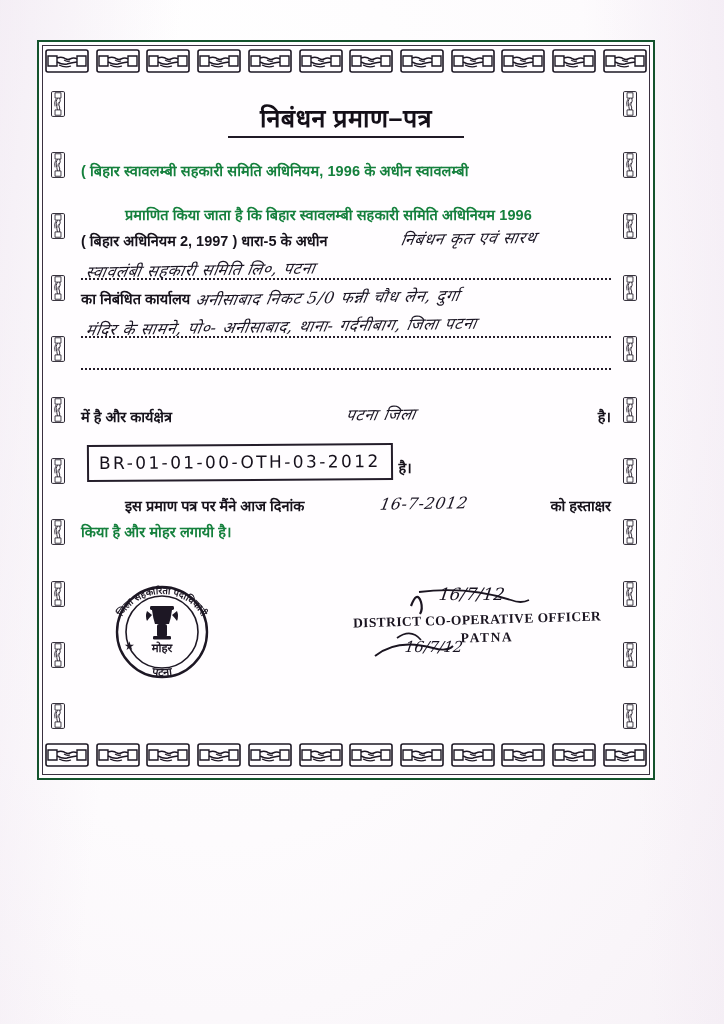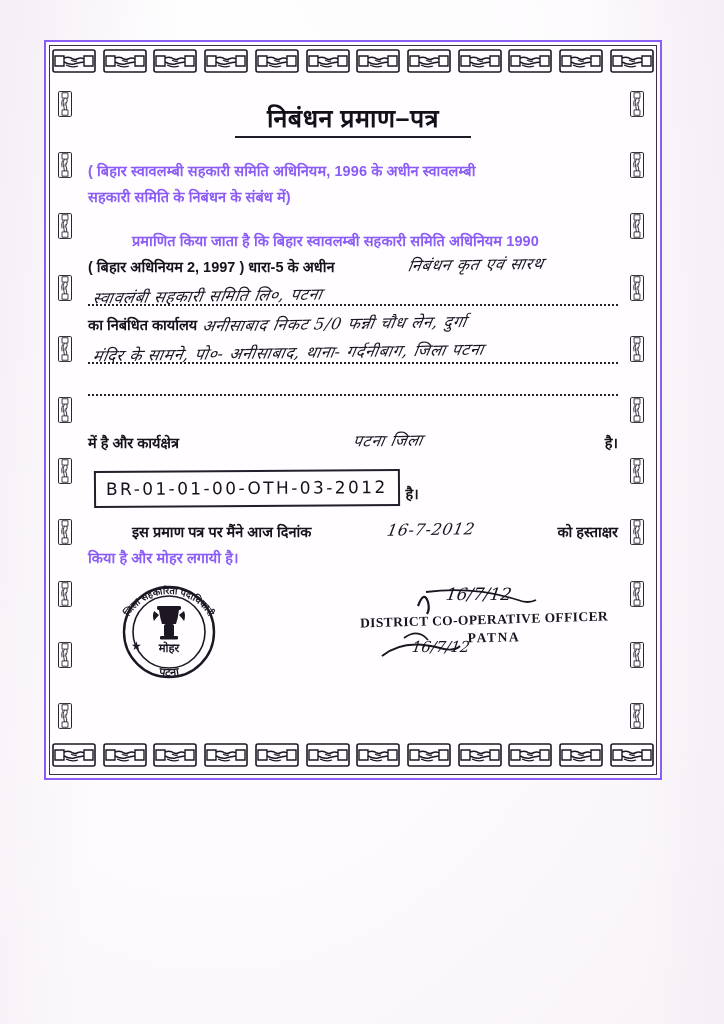--- a/index.html
+++ b/index.html
@@ -19,23 +19,23 @@
   #scan:before{
     content:"";position:absolute;inset:0;
     background:
       linear-gradient(96deg, rgba(236,226,238,.55) 0%, rgba(255,255,255,0) 22%),
       linear-gradient(266deg, rgba(238,228,240,.5) 0%, rgba(255,255,255,0) 18%);
     pointer-events:none;
   }
   
   #frame{
     position:absolute;
-    left:44px;top:40px;width:618px;height:740px;
+    left:37px;top:40px;width:618px;height:740px;
     box-sizing:border-box;
-    border:2px solid #8b5cf6;
+    border:2px solid #14532d;
     background:#fffdff;
   }
   #frame-inner{
     position:absolute;inset:3px;
     border:1px solid #3a3040;
     box-sizing:border-box;
   }
   
   .hs-strip{position:absolute;display:flex;overflow:hidden;}
   .hs-top,.hs-bottom{left:6px;right:6px;height:30px;justify-content:space-between;}
@@ -69,21 +69,21 @@
     color:#140f18;
   }
   .ttl-rule{
     width:236px;height:2px;background:#201a26;
     margin:0 auto 20px auto;
   }
   .para{
     font-size:14.5px;
     line-height:26px;
     font-weight:bold;
-    color:#8b5cf6;
+    color:#15803d;
     text-align:justify;
     letter-spacing:.1px;
   }
   .indent{padding-left:44px;}
   .row{
     display:flex;align-items:flex-end;
     font-size:14.5px;font-weight:bold;line-height:26px;
     white-space:nowrap;
   }
   .fill{flex:1 1 auto;position:relative;min-width:10px;}
@@ -707,24 +707,23 @@
       </div>
     </div>
 
   <div id="content">
 
     <div class="ttl">निबंधन प्रमाण–पत्र</div>
     <div class="ttl-rule"></div>
 
     <div class="para" style="margin-bottom:18px;">
       <div>( बिहार स्वावलम्बी सहकारी समिति अधिनियम, 1996 के अधीन स्वावलम्बी</div>
-      <div>सहकारी समिति के निबंधन के संबंध में)</div>
-    </div>
-
-    <div class="para indent" style="margin-bottom:0;">प्रमाणित किया जाता है कि बिहार स्वावलम्बी सहकारी समिति अधिनियम 1990</div>
+    </div>
+
+    <div class="para indent" style="margin-bottom:0;">प्रमाणित किया जाता है कि बिहार स्वावलम्बी सहकारी समिति अधिनियम 1996</div>
 
     <div class="row">
       <span>( बिहार अधिनियम 2, 1997 ) धारा-5 के अधीन</span>
       <span class="fill">
         <span class="dots"></span>
         <span class="hand">निबंधन कृत एवं सारथ</span>
       </span>
     </div>
 
     <div class="wline">

